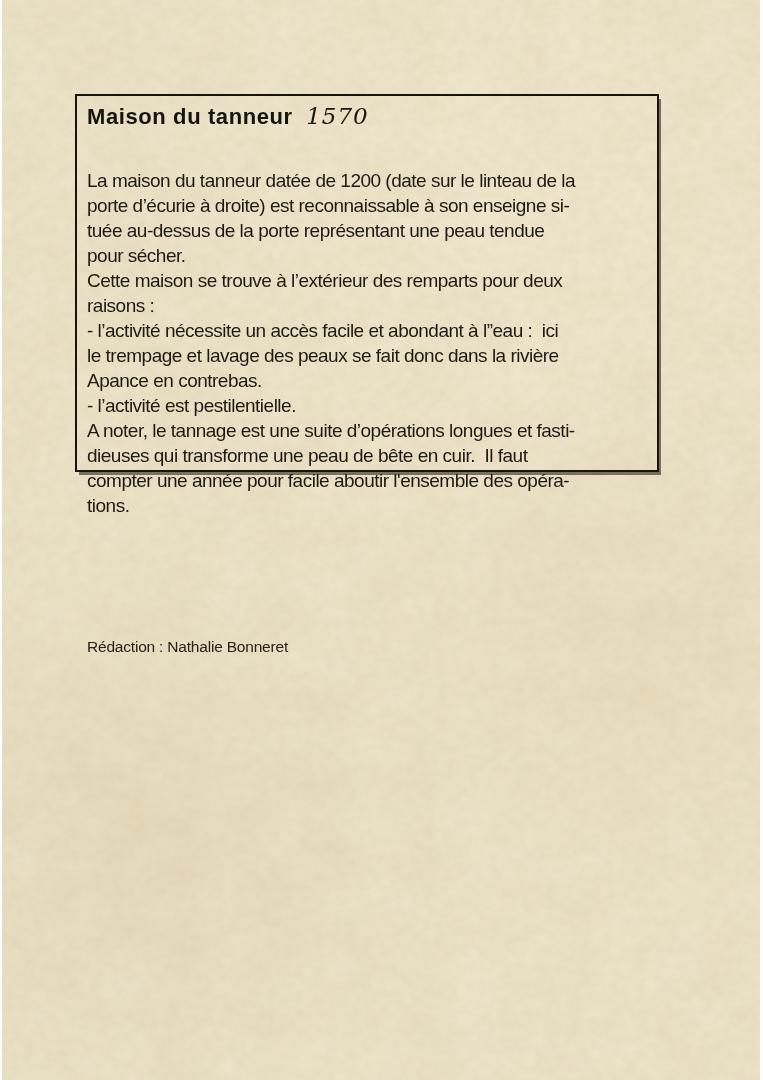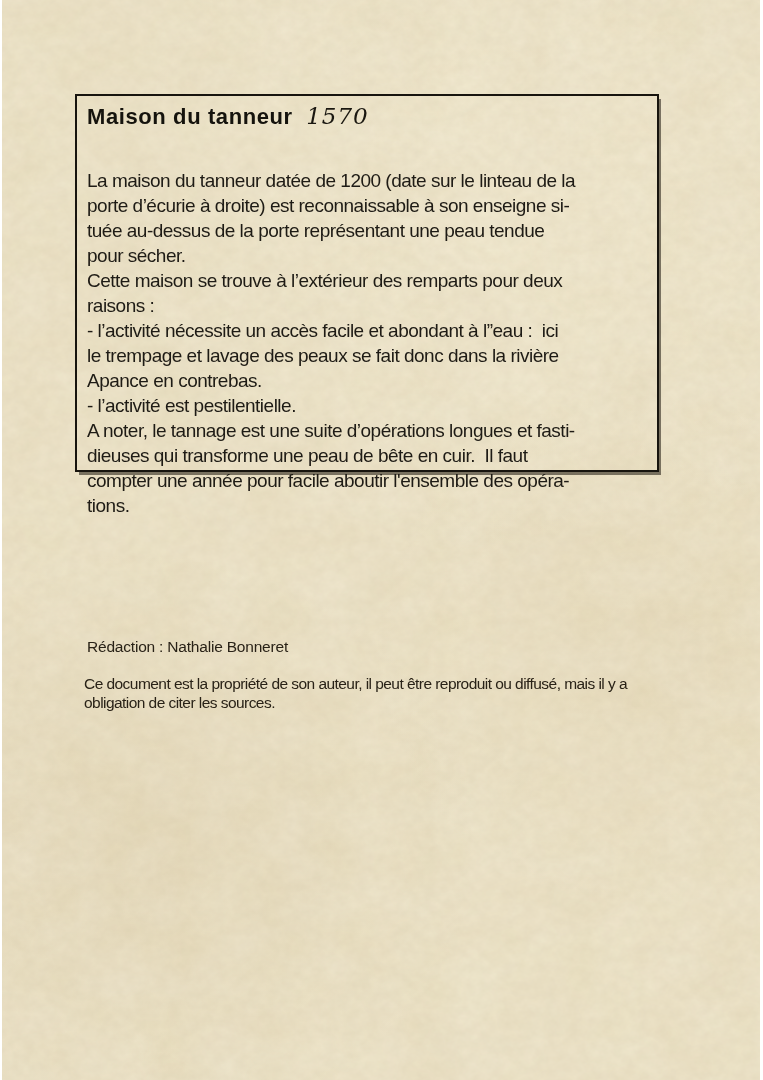--- a/index.html
+++ b/index.html
@@ -123,16 +123,14 @@
 Apance en contrebas.</div>
     <div class="para">- l’activité est pestilentielle.</div>
     <div class="para">A noter, le tannage est une suite d’opérations longues et fasti-
 dieuses qui transforme une peau de bête en cuir.  Il faut
 compter une année pour facile aboutir l'ensemble des opéra-
 tions.</div>
   </div>
 
   <div class="credit">Rédaction : Nathalie Bonneret</div>
 
-  <div class="notice">Ce document est la propriété de son auteur, il peut être reproduit ou diffusé, mais il y a
-obligation de citer les sources.</div>
 
 </div>
 
 </body></html>

